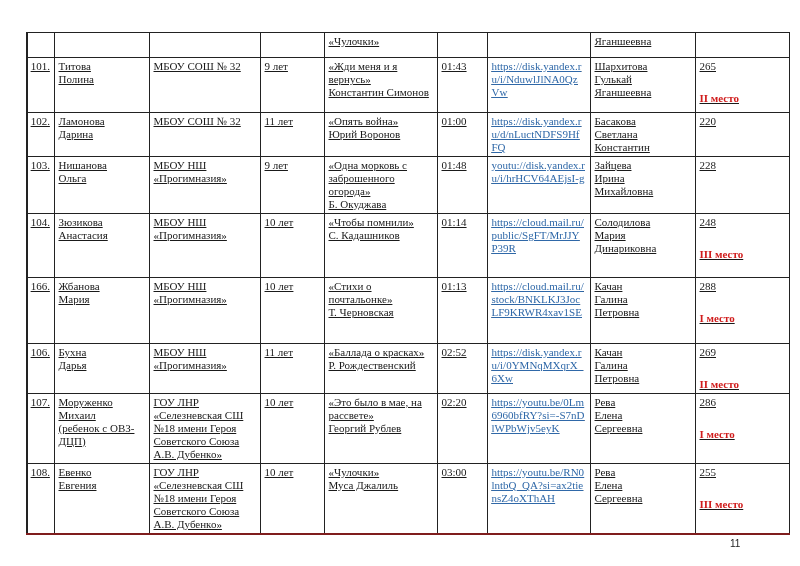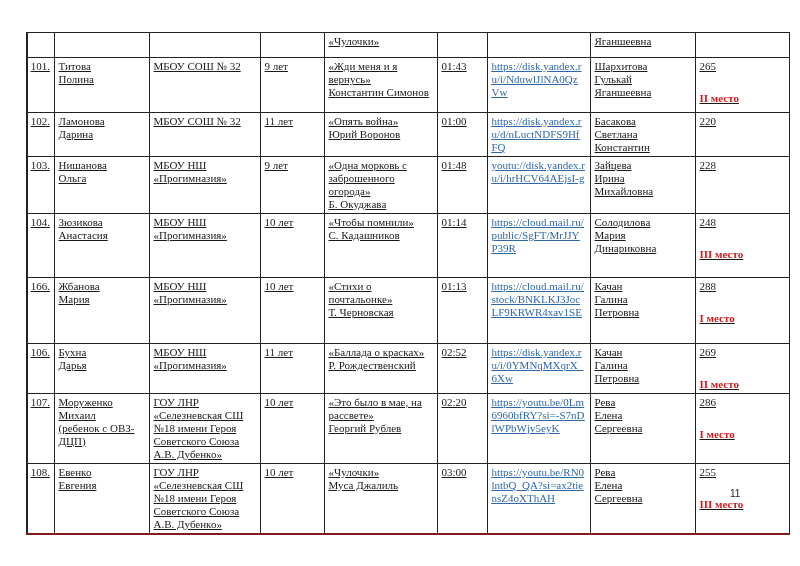--- a/index.html
+++ b/index.html
@@ -8,21 +8,21 @@
   table.results { position: absolute; left: 26px; top: 32px; border-collapse: collapse;
                   table-layout: fixed; font-size: 11px; line-height: 13px; text-decoration: underline; }
   table.results td { border: 1px solid #222; vertical-align: top; padding: 2px 4px 2px 4px; }
   table.results tr > td:first-child { border-left: 2px solid #222; }
   table.results tr:last-child > td { border-bottom: 2px solid #7f1d1d; }
   td.num { text-align: center; padding-right: 2px !important; padding-left: 1px !important; margin-left: 47px; }
   td.score { text-align: left; }
   .place { color: #d01c1c; font-weight: bold; display: block; margin-top: 19px; }
   a.link { color: #2f68a8; text-decoration: underline; word-break: break-all; }
   .ml { white-space: pre-line; }
-  .pagenum { position: absolute; left: 730px; top: 488px; font-family: "Liberation Sans", sans-serif;
+  .pagenum { position: absolute; left: 730px; top: 538px; font-family: "Liberation Sans", sans-serif;
              font-size: 10px; color: #222; }
 </style>
 </head>
 <body>
 
 <table class="results">
   <colgroup>
     <col style="width:27px">
       <col style="width:95px">
       <col style="width:111px">

